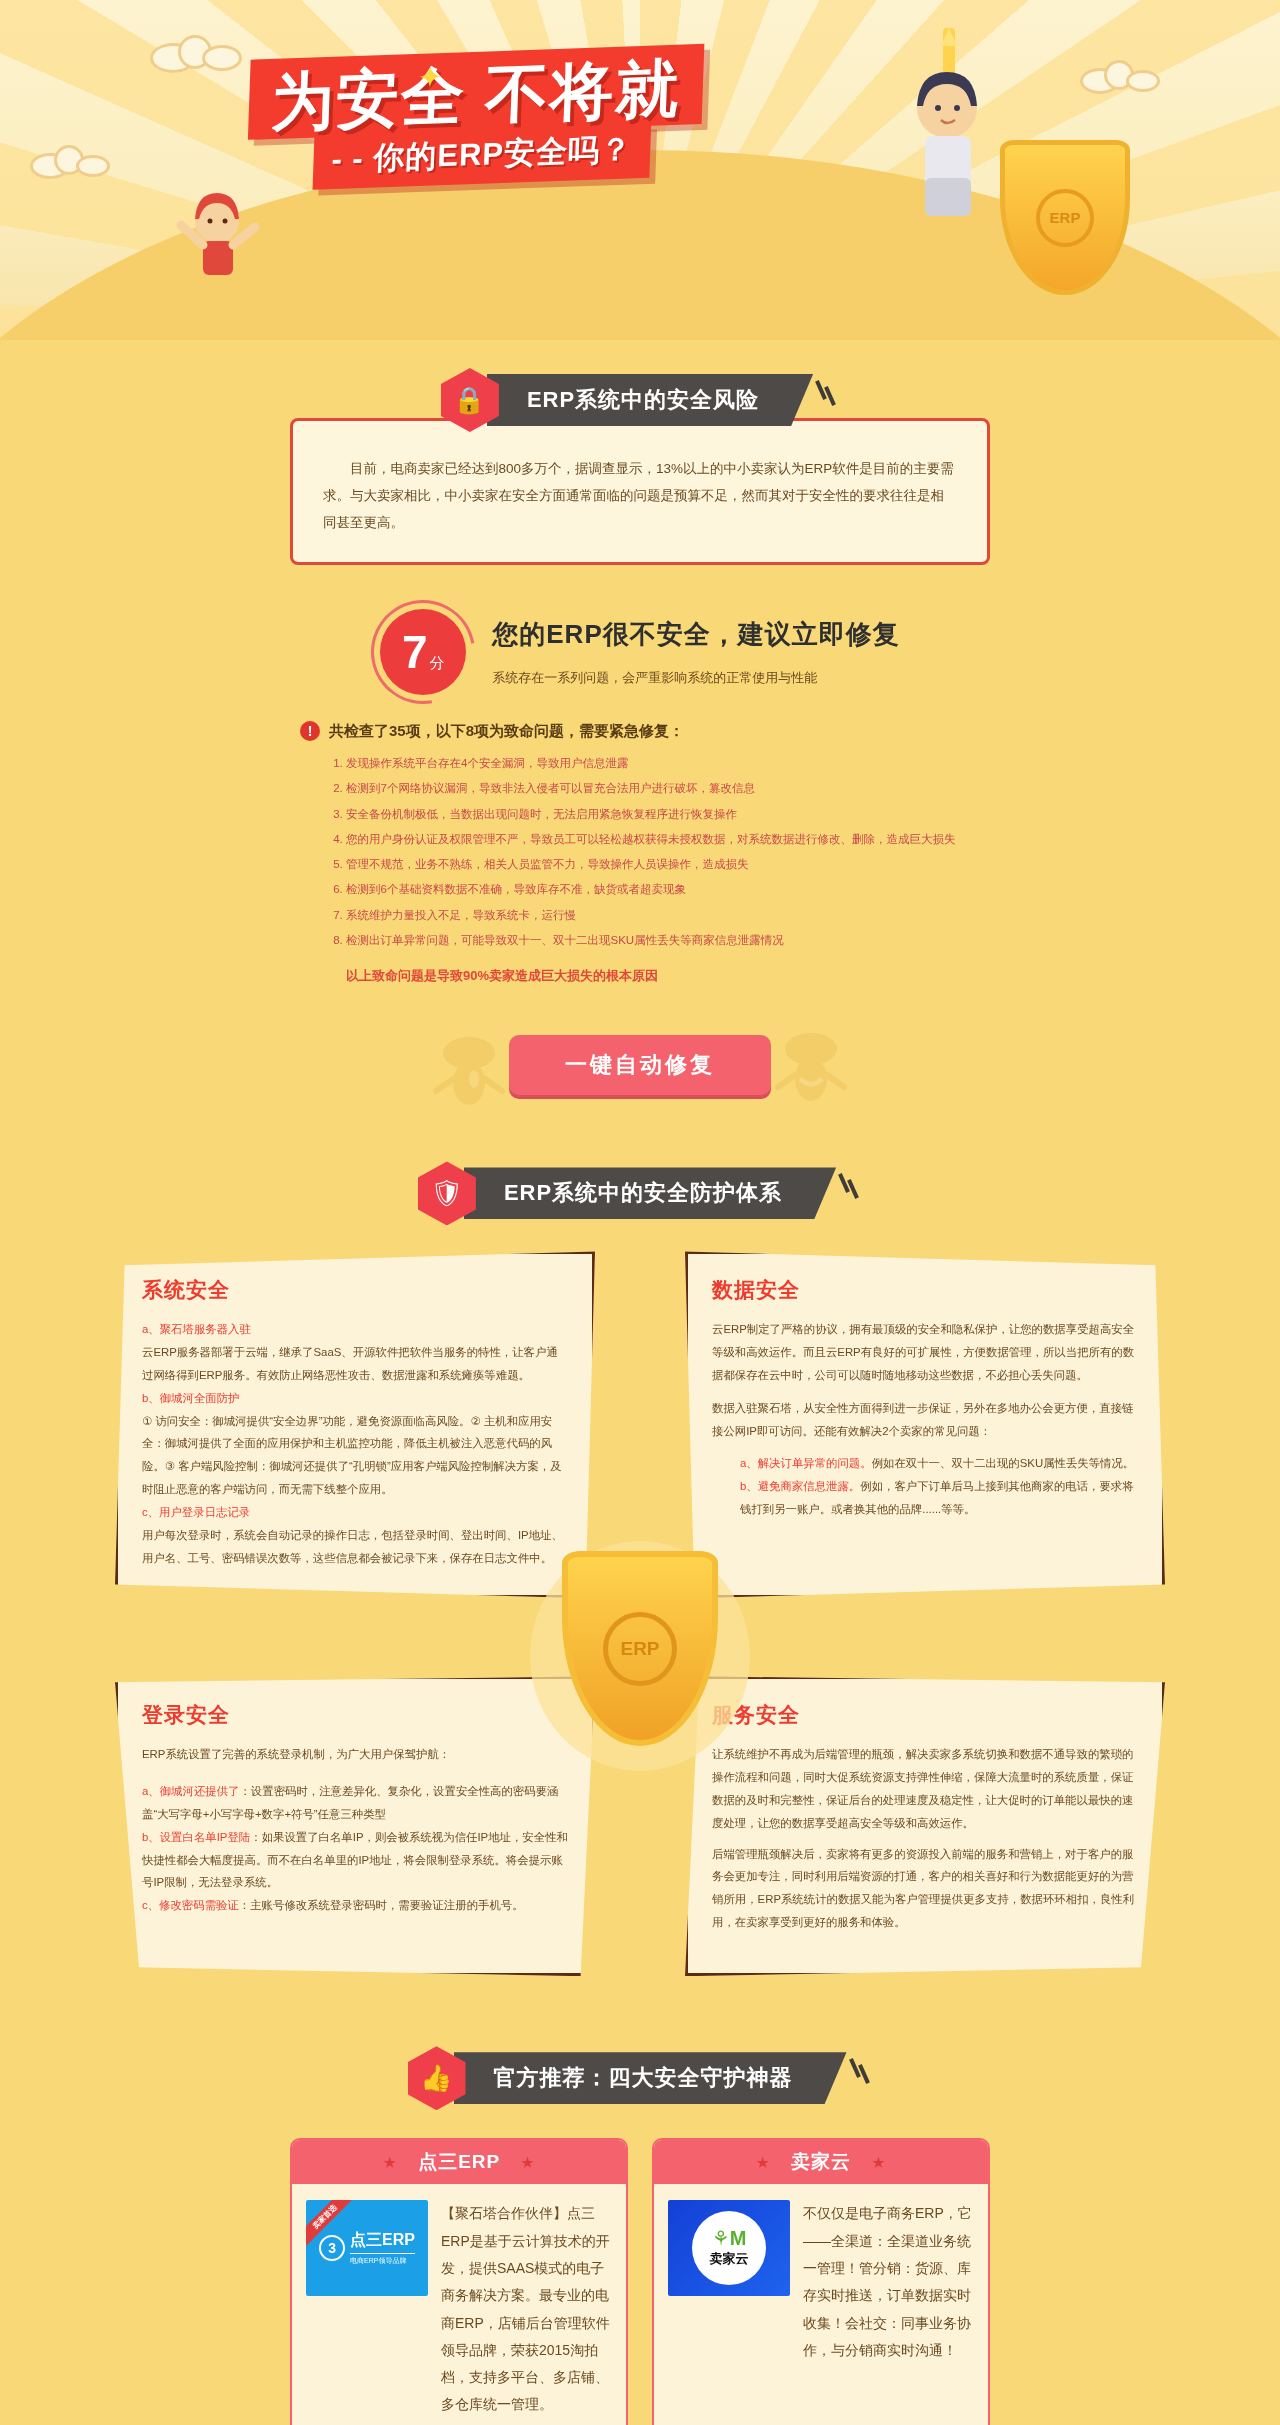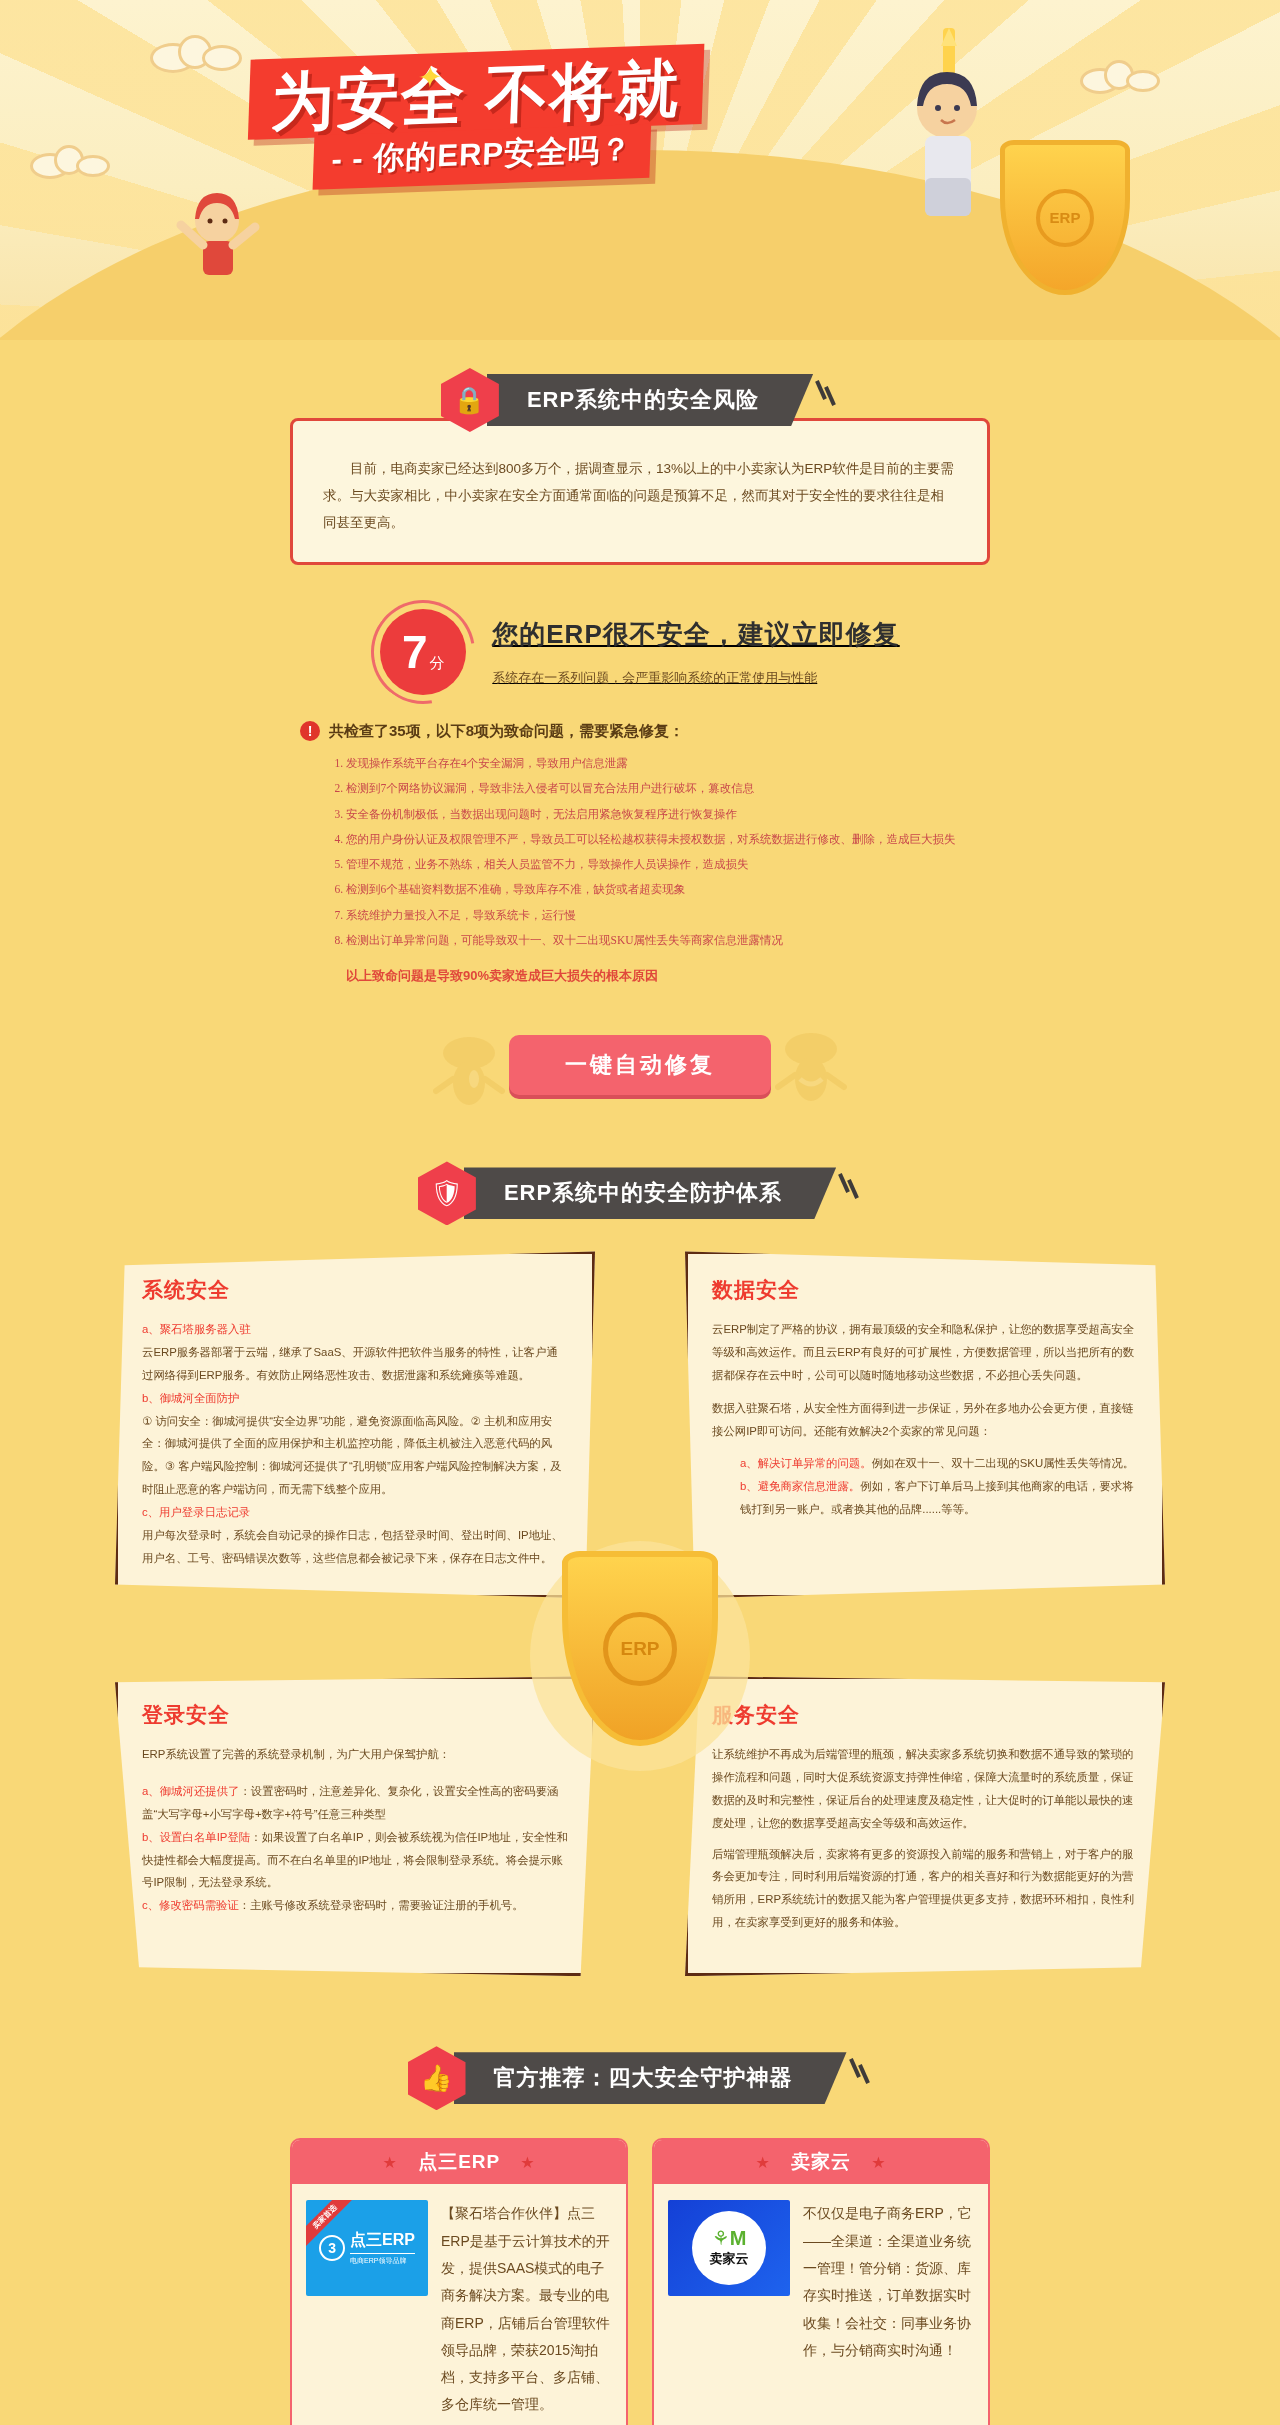--- a/index.html
+++ b/index.html
@@ -132,34 +132,34 @@
     display:flex; align-items:baseline; justify-content:center;
     box-shadow: 0 0 0 6px rgba(236,60,60,0.0);
   }
   .score-circle:before{
     content:""; position:absolute; left:-9px; top:-9px; right:-9px; bottom:-9px;
     border-radius:50%; border:3px solid #ef6a6a; border-right-color:transparent;
     transform: rotate(35deg);
   }
   .score-circle .n { font-size:46px; font-weight:bold; line-height:86px; }
   .score-circle .u { font-size:15px; margin-left:2px; }
-  .score-text { margin-left: 26px; text-decoration: underline; }
+  .score-text { margin-left: 26px; }
   .score-text h2 { font-size: 26px; color:#2f2f2f; font-weight:bold; letter-spacing:1px;}
   .score-text p { font-size: 13px; color:#6b4a20; margin-top: 17px; }
 
   
   .problems { width: 680px; margin: 26px auto 0; }
   .prob-head { display:flex; align-items:center; font-size:15px; font-weight:bold; color:#5a3c14; }
   .prob-head .warn {
     width:20px;height:20px;border-radius:50%;background:#e0352b;color:#fff;
     font-size:14px; display:flex;align-items:center;justify-content:center;
     margin-right:9px; font-weight:bold;
   }
   .prob-list { margin: 10px 0 0 46px; color:#c8474b; font-size:11.5px; line-height: 2.2; }
-  .prob-list li { list-style: decimal; font-family: Liberation Serif, serif; }
+  .prob-list li { list-style: decimal; }
   .prob-concl { margin: 14px 0 0 46px; color:#e0483b; font-size:13px; font-weight:bold; }
 
   
   .repair-wrap { display:flex; justify-content:center; align-items:center; margin-top:40px; position:relative; height:80px;}
   .repair-btn {
     background:#f4636d; color:#fff; font-size:22px; font-weight:bold;
     padding: 15px 56px; border:none; border-radius:10px; letter-spacing:3px;
     box-shadow: 0 4px 0 #d94f59; cursor:pointer;
   }
   .mascot { position:absolute; width:78px; height:76px; opacity:.45; }

